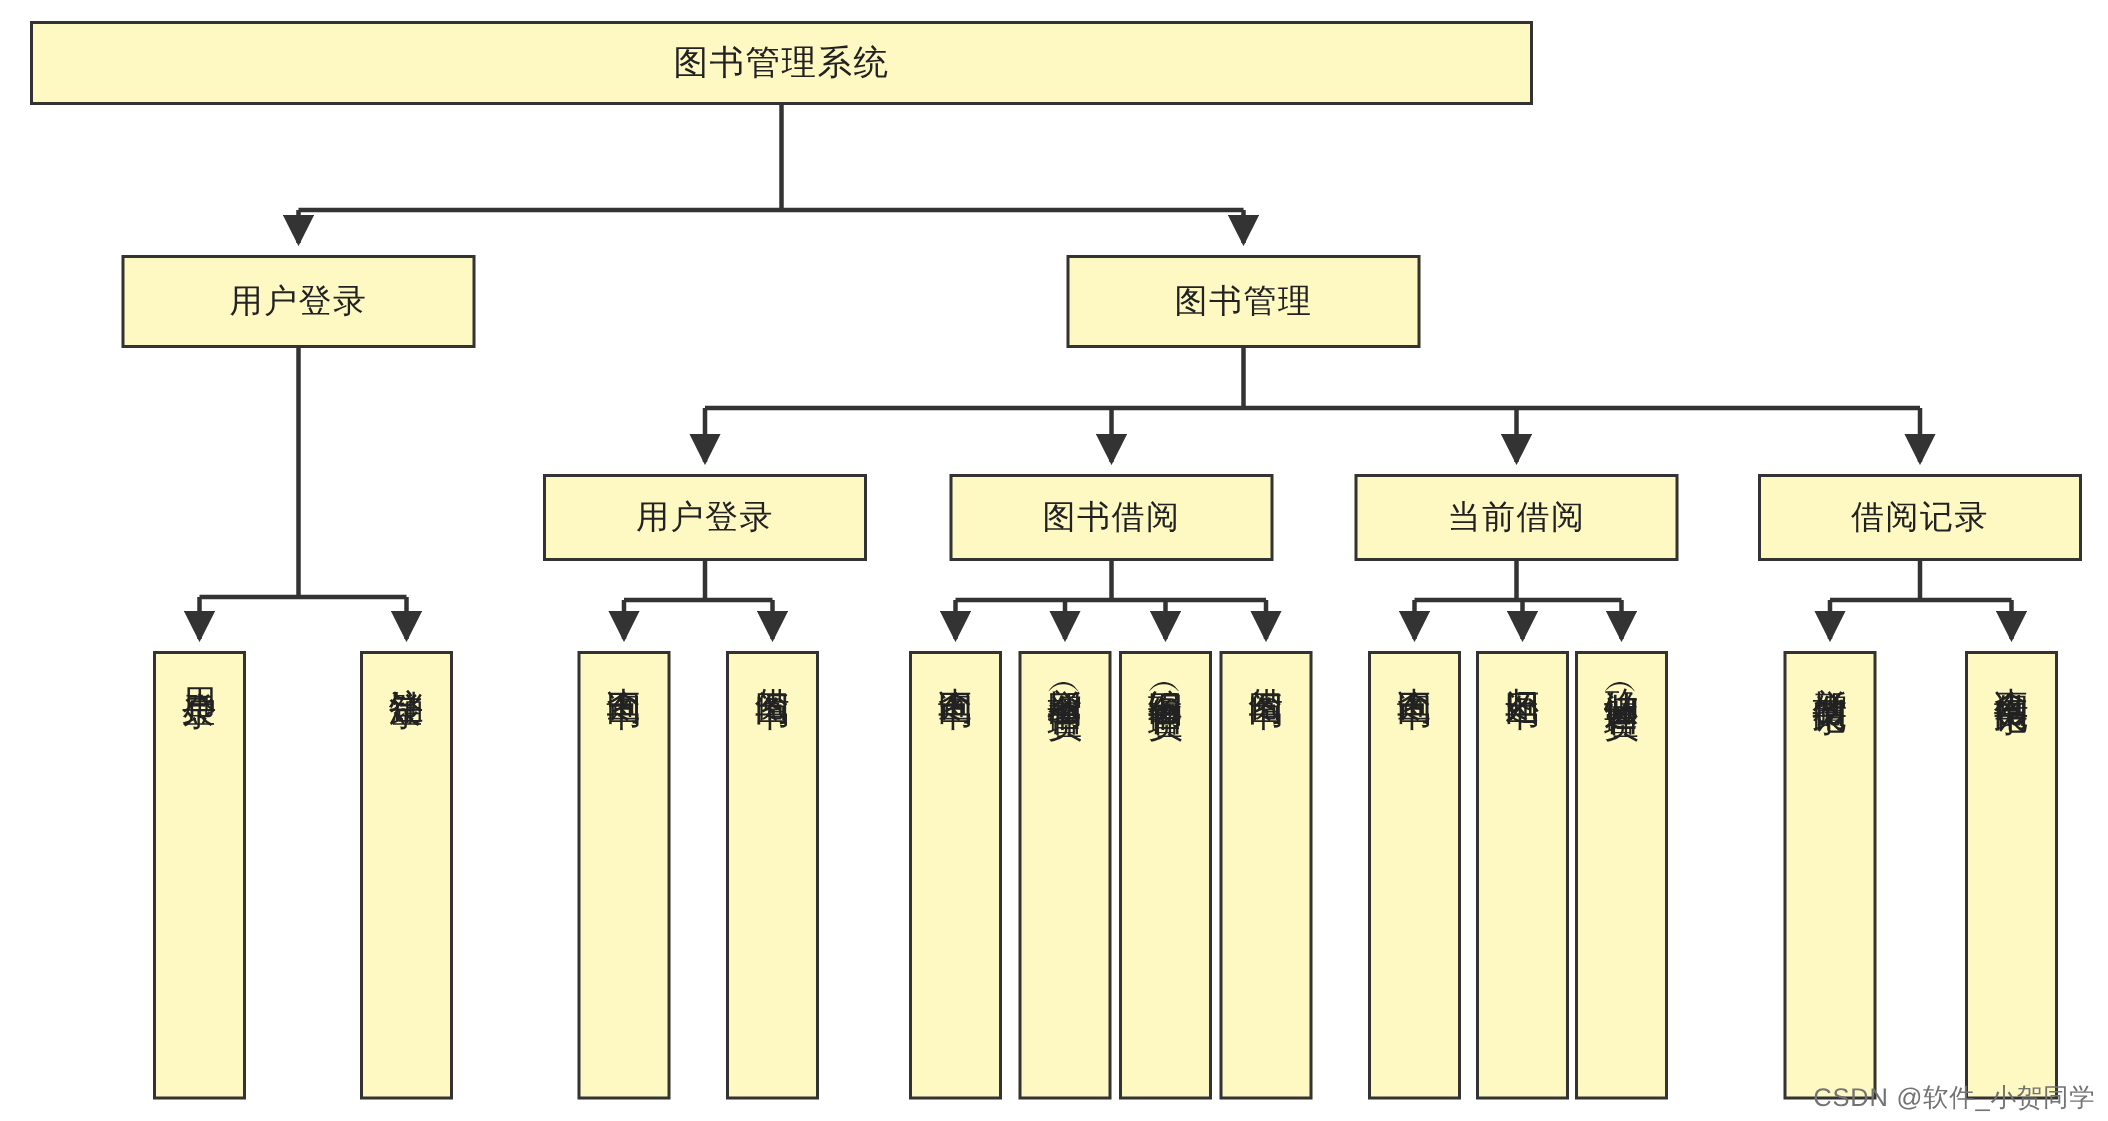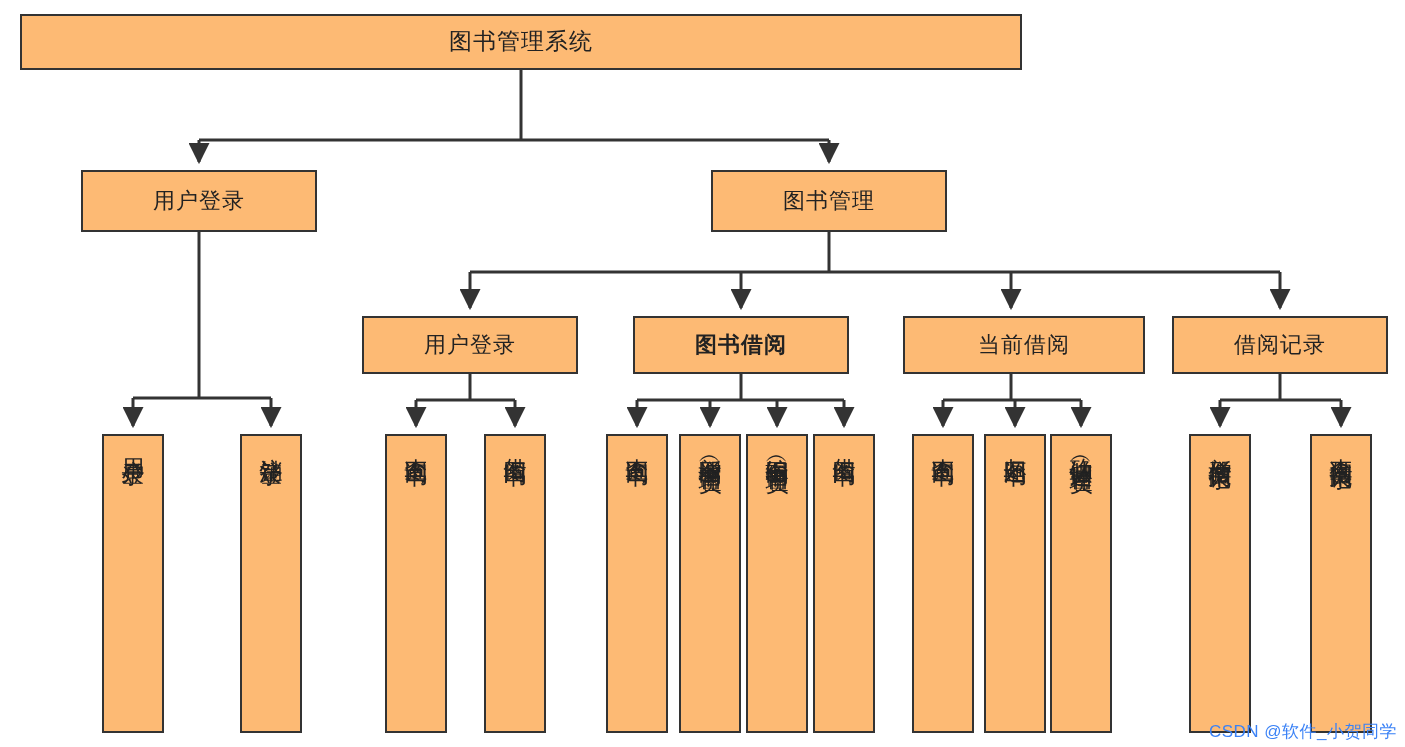--- a/index.html
+++ b/index.html
@@ -22,21 +22,21 @@
     left: 0;
     top: 0;
     width: 1405px;
     height: 747px;
     pointer-events: none;
   }
   .node {
     position: absolute;
     box-sizing: border-box;
     border: 2px solid #333333;
-    background: #fdba74;
+    background: #fef9c3;
     display: flex;
     align-items: center;
     justify-content: center;
     color: #222222;
   }
   .node-h {
     font-size: 22px;
     line-height: 1.2;
     letter-spacing: 1px;
     white-space: nowrap;
@@ -55,21 +55,21 @@
     line-height: 1.08;
     letter-spacing: 2px;
     white-space: nowrap;
     display: block;
   }
   .watermark {
     position: absolute;
     right: 8px;
     bottom: 4px;
     font-size: 17px;
-    color: #3b82f6;
+    color: #737373;
     letter-spacing: 0.5px;
     white-space: nowrap;
   }
 </style>
 </head>
 <body>
 
 <div id="canvas">
 
   <svg class="wires" viewBox="0 0 1405 747">
@@ -131,24 +131,24 @@
   <div class="node node-h" id="n-l2-0" style="left: 81px; top: 170px; width: 236px; height: 62px;">
     <span>用户登录</span>
   </div>
   <div class="node node-h" id="n-l2-1" style="left: 711px; top: 170px; width: 236px; height: 62px;">
     <span>图书管理</span>
   </div>
 
   <div class="node node-h" id="n-l3-0" style="left: 362px; top: 316px; width: 216px; height: 58px;">
     <span>用户登录</span>
   </div>
-  <div class="node node-h" id="n-l3-1" style="left: 633px; top: 316px; width: 216px; height: 58px; font-weight: bold;">
+  <div class="node node-h" id="n-l3-1" style="left: 633px; top: 316px; width: 216px; height: 58px;">
     <span>图书借阅</span>
   </div>
-  <div class="node node-h" id="n-l3-2" style="left: 903px; top: 316px; width: 242px; height: 58px;">
+  <div class="node node-h" id="n-l3-2" style="left: 903px; top: 316px; width: 216px; height: 58px;">
     <span>当前借阅</span>
   </div>
   <div class="node node-h" id="n-l3-3" style="left: 1172px; top: 316px; width: 216px; height: 58px; text-align: right;">
     <span>借阅记录</span>
   </div>
 
   <div class="node node-v" id="n-leaf-0" style="left: 102px; top: 434px; width: 62px; height: 299px;">
     <span class="vtext">用户登录</span>
   </div>
   <div class="node node-v" id="n-leaf-1" style="left: 240px; top: 434px; width: 62px; height: 299px;">

